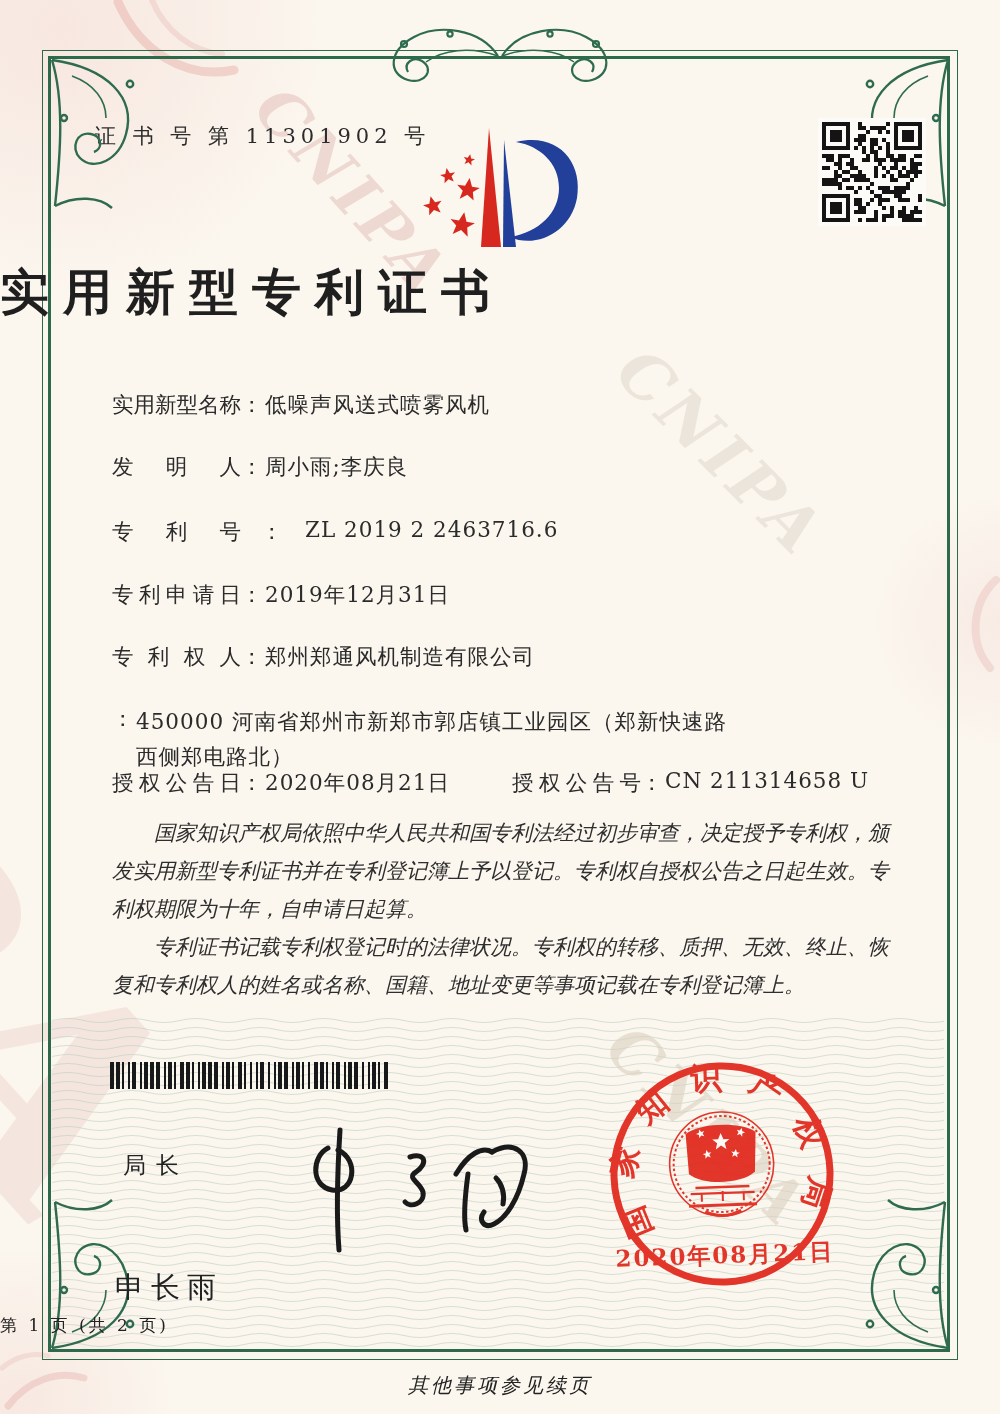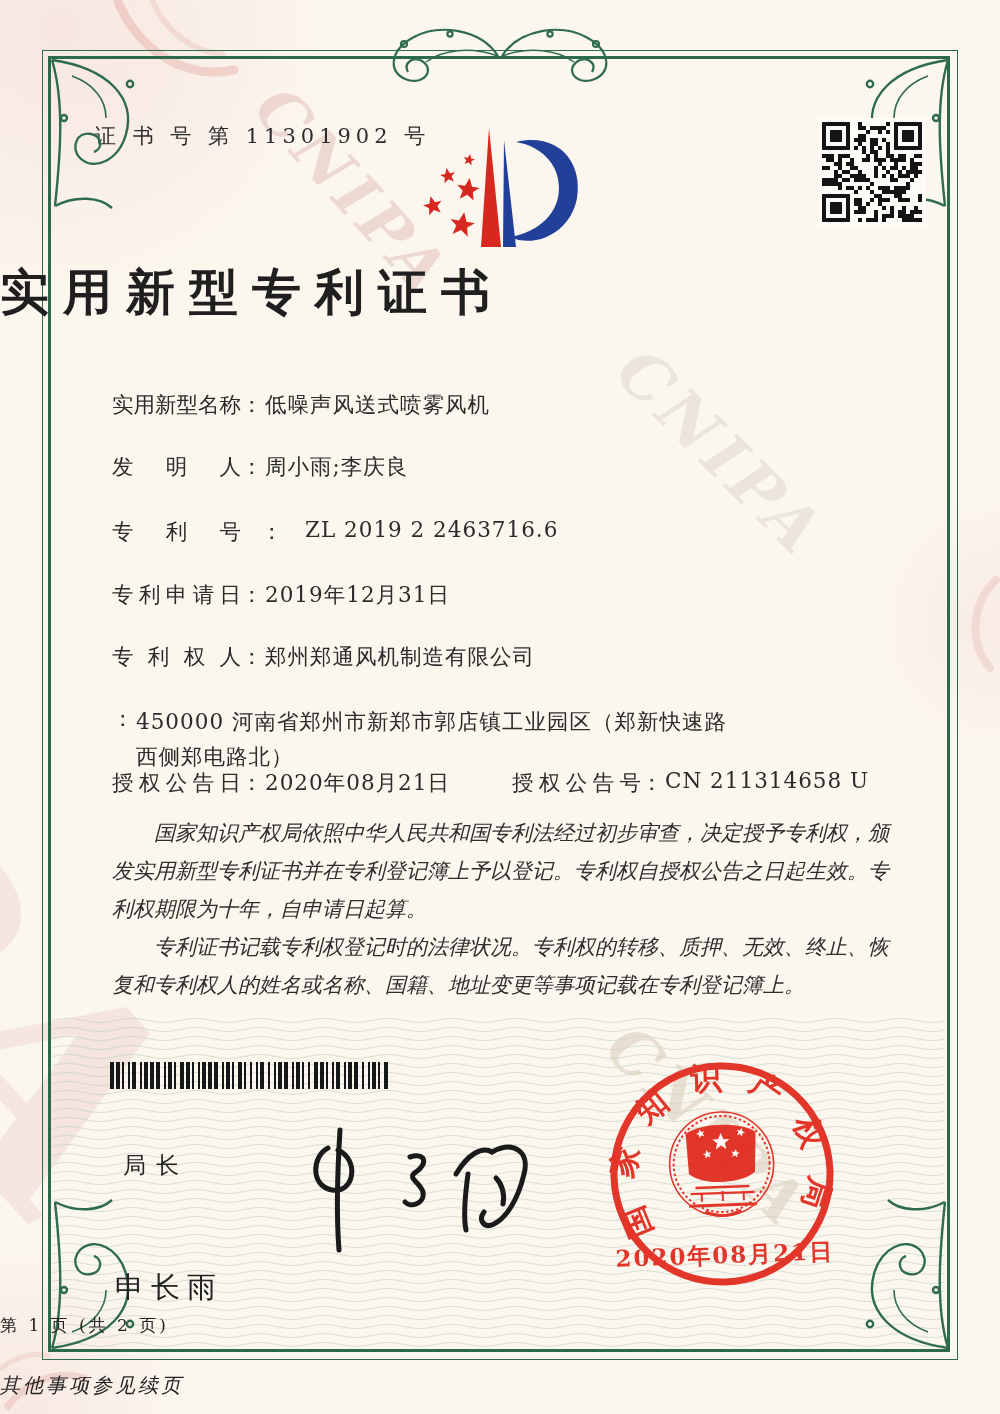--- a/index.html
+++ b/index.html
@@ -35,21 +35,21 @@
   .addr-value{width:608px;line-height:35px;}
   .grant-group{display:flex;}
   
   .body-text{left:112px;top:814px;width:782px;font-size:21px;line-height:38px;
              font-style:italic;color:#2e2e2e;z-index:2;}
   .body-text p{margin:0;text-indent:2em;}
   
   .director-title{left:123px;top:1150px;font-size:23px;letter-spacing:10px;z-index:2;}
   .director-name{left:115px;top:1268px;font-size:29px;letter-spacing:7px;z-index:2;}
   .page-note{left:0;top:1314px;width:1000px;text-align:left;font-size:17px;letter-spacing:3px;z-index:2;}
-  .footer-note{left:0;top:1372px;width:1000px;font-size:20px;
+  .footer-note{left:0;top:1372px;width:1000px;text-align:center;font-size:20px;
                font-style:italic;letter-spacing:3px;color:#222;}
   svg{display:block;}
 </style>
 </head>
 <body>
 
 <div class="page">
 
   <div class="abs wm wm-giant">CNIPA</div>
 

